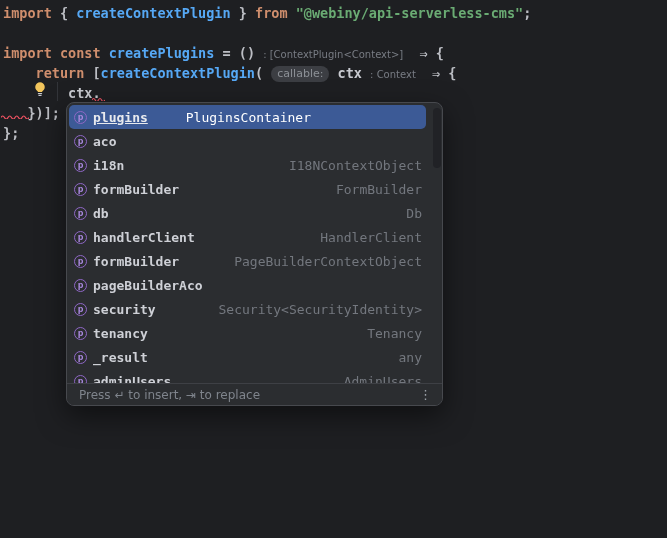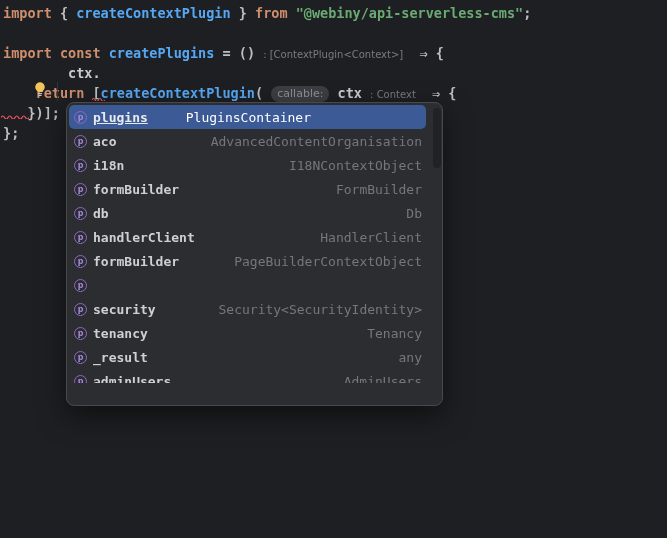--- a/index.html
+++ b/index.html
@@ -59,22 +59,22 @@
                font-family:"DejaVu Sans",sans-serif;}
 </style>
 </head>
 <body>
 
 <div id="editor">
   <div id="code-lines">
       <div class="code-line"><span class="tok-kw">import</span><span class="tok-pln"> { </span><span class="tok-fn">createContextPlugin</span><span class="tok-pln"> } </span><span class="tok-kw">from</span><span class="tok-pln"> </span><span class="tok-str">"@webiny/api-serverless-cms"</span><span class="tok-pln">;</span></div>
       <div class="code-line"></div>
       <div class="code-line"><span class="tok-kw">import</span><span class="tok-pln"> </span><span class="tok-kw">const</span><span class="tok-pln"> </span><span class="tok-fn">createPlugins</span><span class="tok-pln"> = () </span><span class="tok-inlay">: [ContextPlugin&lt;Context&gt;]</span><span class="tok-pln">  ⇒ {</span></div>
+      <div class="code-line"><span class="tok-pln">    </span><span class="tok-kw">return</span><span class="tok-pln"> [</span><span class="tok-fn">createContextPlugin</span><span class="tok-pln">( </span><span class="tok-pill">callable:</span><span class="tok-pln"> </span><span class="tok-bold">ctx </span><span class="tok-inlay">: Context</span><span class="tok-pln">  ⇒ {</span></div>
       <div class="code-line"><span class="tok-pln">        </span><span class="tok-bold">ctx.</span></div>
-      <div class="code-line"><span class="tok-pln">    </span><span class="tok-kw">return</span><span class="tok-pln"> [</span><span class="tok-fn">createContextPlugin</span><span class="tok-pln">( </span><span class="tok-pill">callable:</span><span class="tok-pln"> </span><span class="tok-bold">ctx </span><span class="tok-inlay">: Context</span><span class="tok-pln">  ⇒ {</span></div>
       <div class="code-line"><span class="tok-pln">   </span><span class="tok-pln">})];</span></div>
       <div class="code-line"><span class="tok-pln">};</span></div>
     </div>
 
   <div id="indent-guide"></div>
 
   <svg id="bulb" viewBox="0 0 16 16" width="16" height="16">
     <path d="M8 1.2 a4.8 4.8 0 0 1 2.7 8.7 c-.45.33-.7.65-.7 1.1 h-4 c0-.45-.25-.77-.7-1.1 A4.8 4.8 0 0 1 8 1.2z" fill="#f2c55c"></path>
     <rect x="5.8" y="11.9" width="4.4" height="1.3" rx="0.65" fill="#c8cacf"></rect>
     <rect x="6.3" y="13.9" width="3.4" height="1.2" rx="0.6" fill="#c8cacf"></rect>
@@ -92,21 +92,20 @@
 <div id="popup">
   <div id="completion-list">
       <div class="cmp-row selected">
         <span class="prop-icon">p</span>
         <span class="cmp-name">plugins</span>
         <span class="cmp-type">PluginsContainer</span>
       </div>
       <div class="cmp-row">
         <span class="prop-icon">p</span>
         <span class="cmp-name">aco</span>
-        <span class="cmp-type">AdvancedContentOrganisation</span>
       </div>
       <div class="cmp-row">
         <span class="prop-icon">p</span>
         <span class="cmp-name">i18n</span>
         <span class="cmp-type">I18NContextObject</span>
       </div>
       <div class="cmp-row">
         <span class="prop-icon">p</span>
         <span class="cmp-name">formBuilder</span>
         <span class="cmp-type">FormBuilder</span>
@@ -121,20 +120,21 @@
         <span class="cmp-name">handlerClient</span>
         <span class="cmp-type">HandlerClient</span>
       </div>
       <div class="cmp-row">
         <span class="prop-icon">p</span>
         <span class="cmp-name">formBuilder</span>
         <span class="cmp-type">PageBuilderContextObject</span>
       </div>
       <div class="cmp-row">
         <span class="prop-icon">p</span>
+        <span class="cmp-name">pageBuilderAco</span>
         <span class="cmp-type"></span>
       </div>
       <div class="cmp-row">
         <span class="prop-icon">p</span>
         <span class="cmp-name">security</span>
         <span class="cmp-type">Security&lt;SecurityIdentity&gt;</span>
       </div>
       <div class="cmp-row">
         <span class="prop-icon">p</span>
         <span class="cmp-name">tenancy</span>
@@ -145,13 +145,17 @@
         <span class="cmp-name">_result</span>
         <span class="cmp-type">any</span>
       </div>
       <div class="cmp-row">
         <span class="prop-icon">p</span>
         <span class="cmp-name">adminUsers</span>
         <span class="cmp-type">AdminUsers</span>
       </div>
     </div>
   <div id="popup-scrollbar"></div>
+  <div id="popup-footer">
+    <span id="footer-hint">Press ↵ to insert, ⇥ to replace</span>
+    <span id="footer-more">⋮</span>
+  </div>
 </div>
 
 </body></html>

